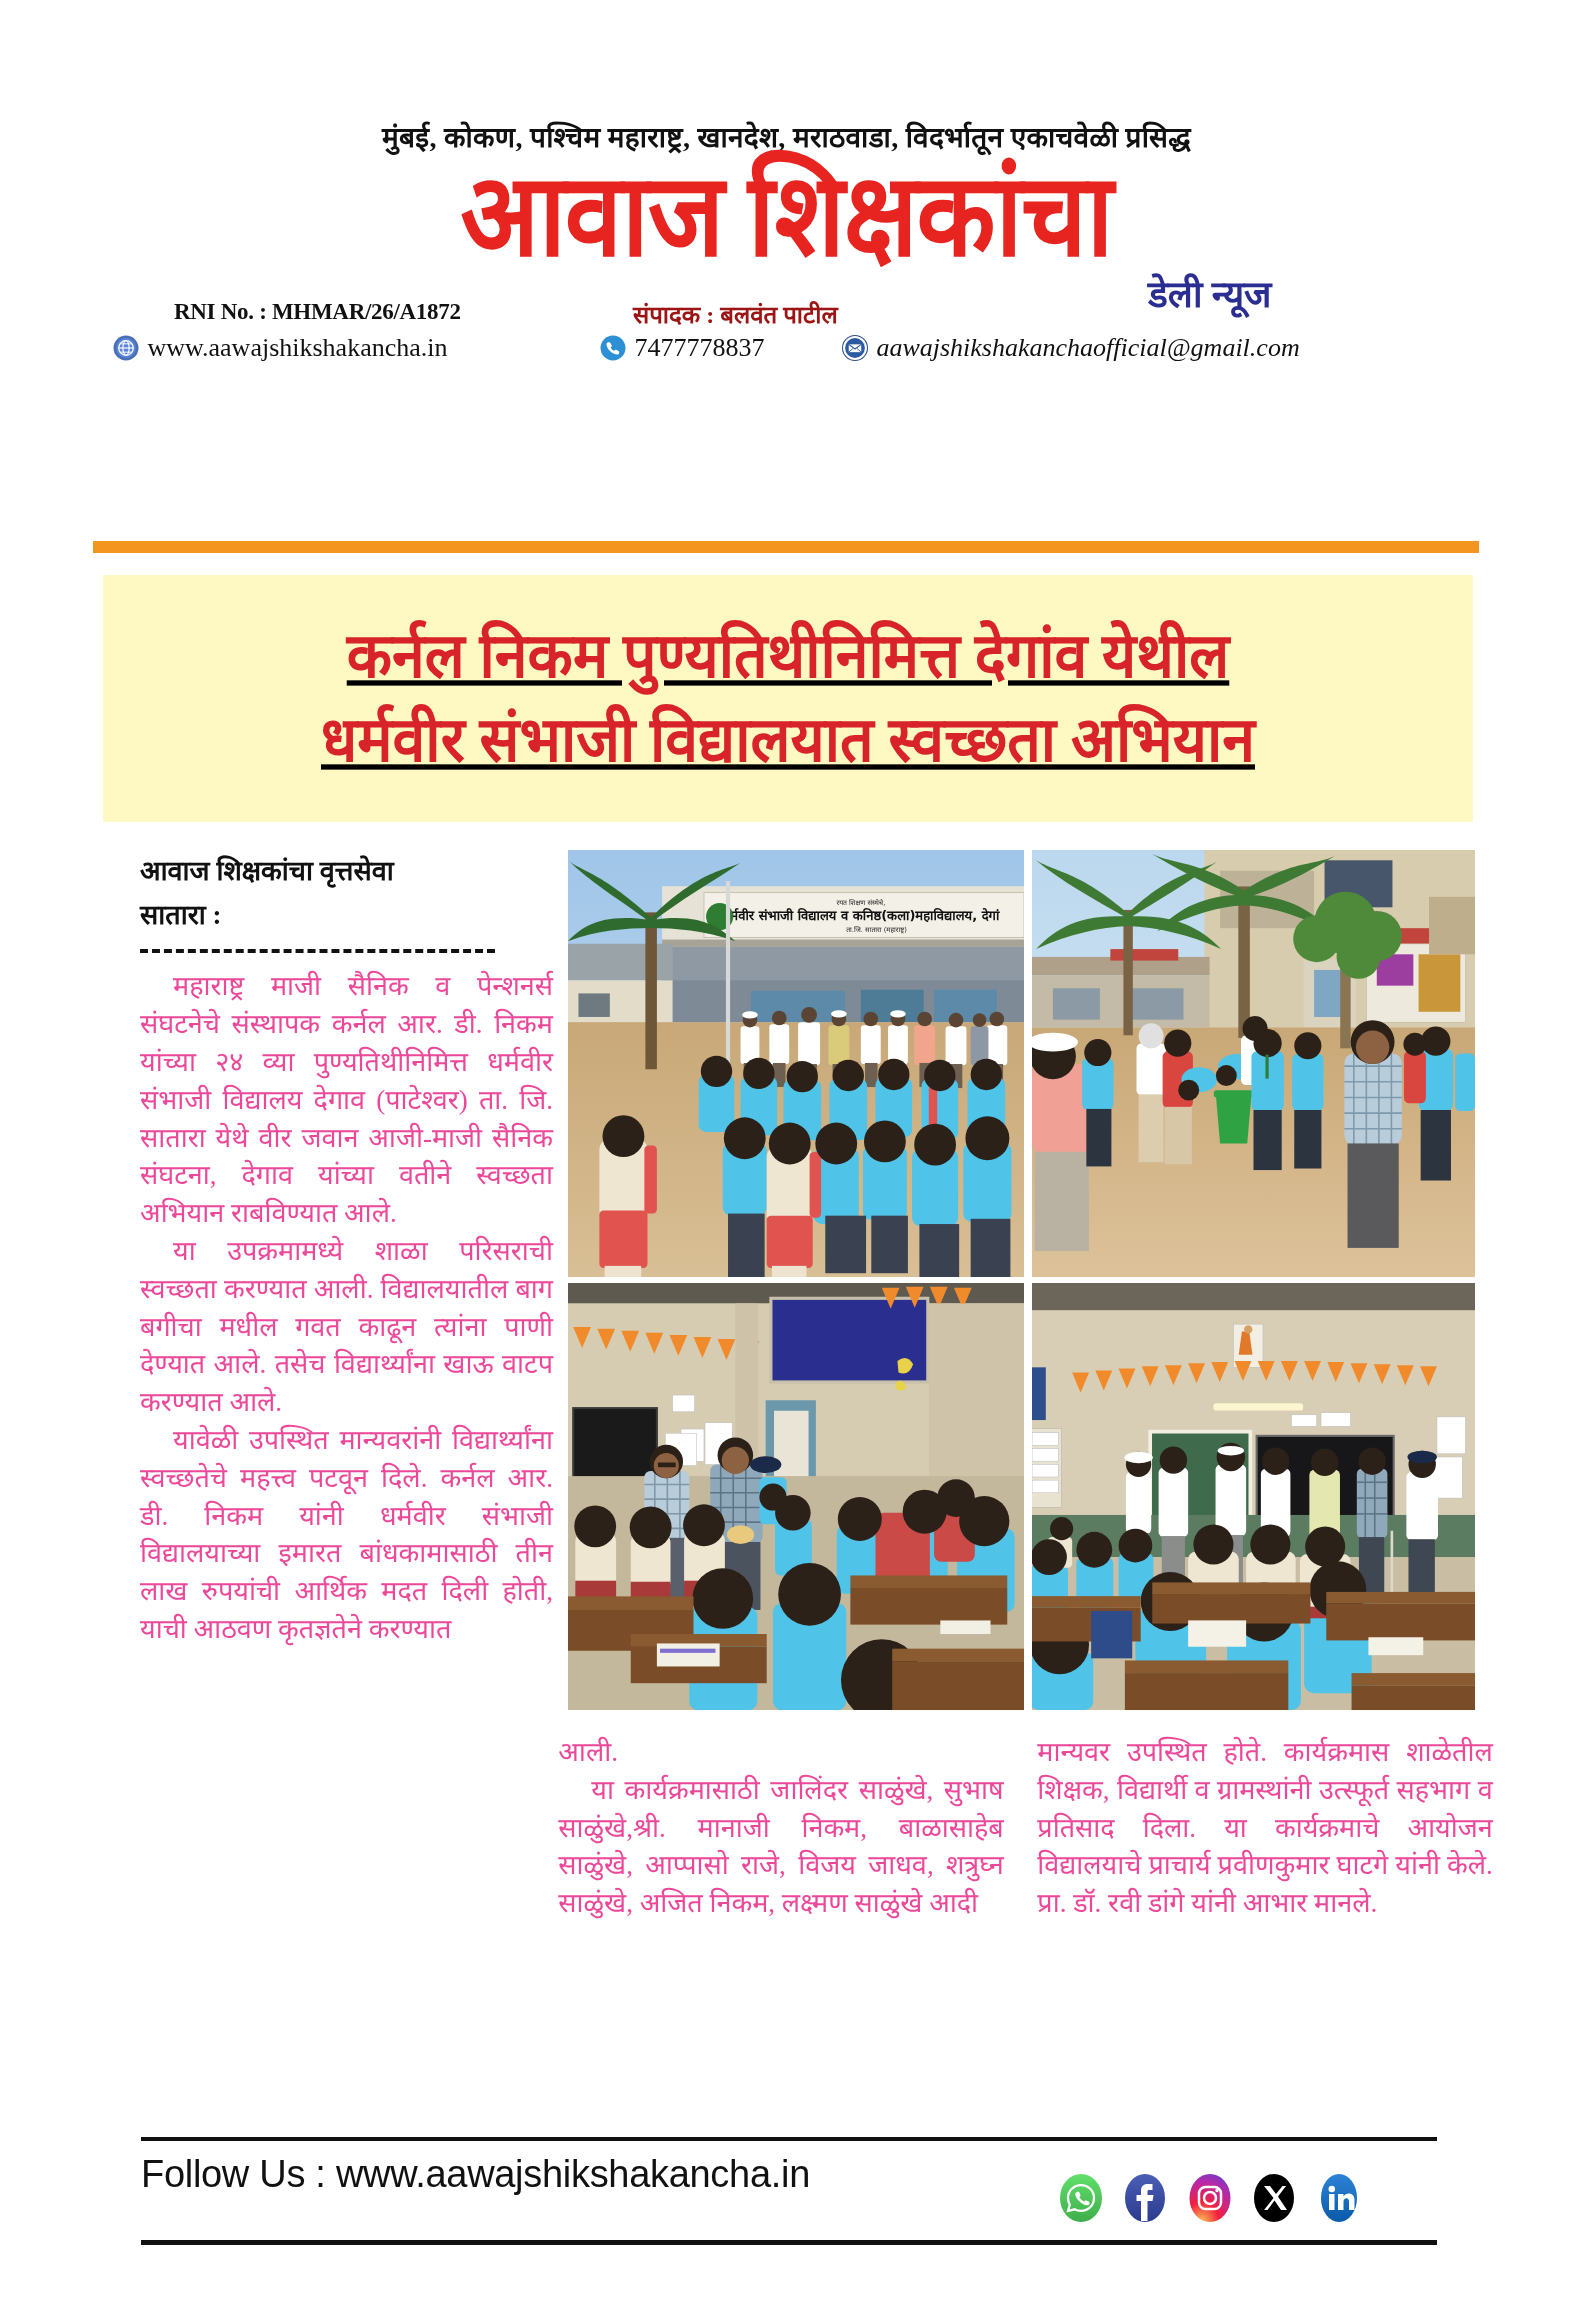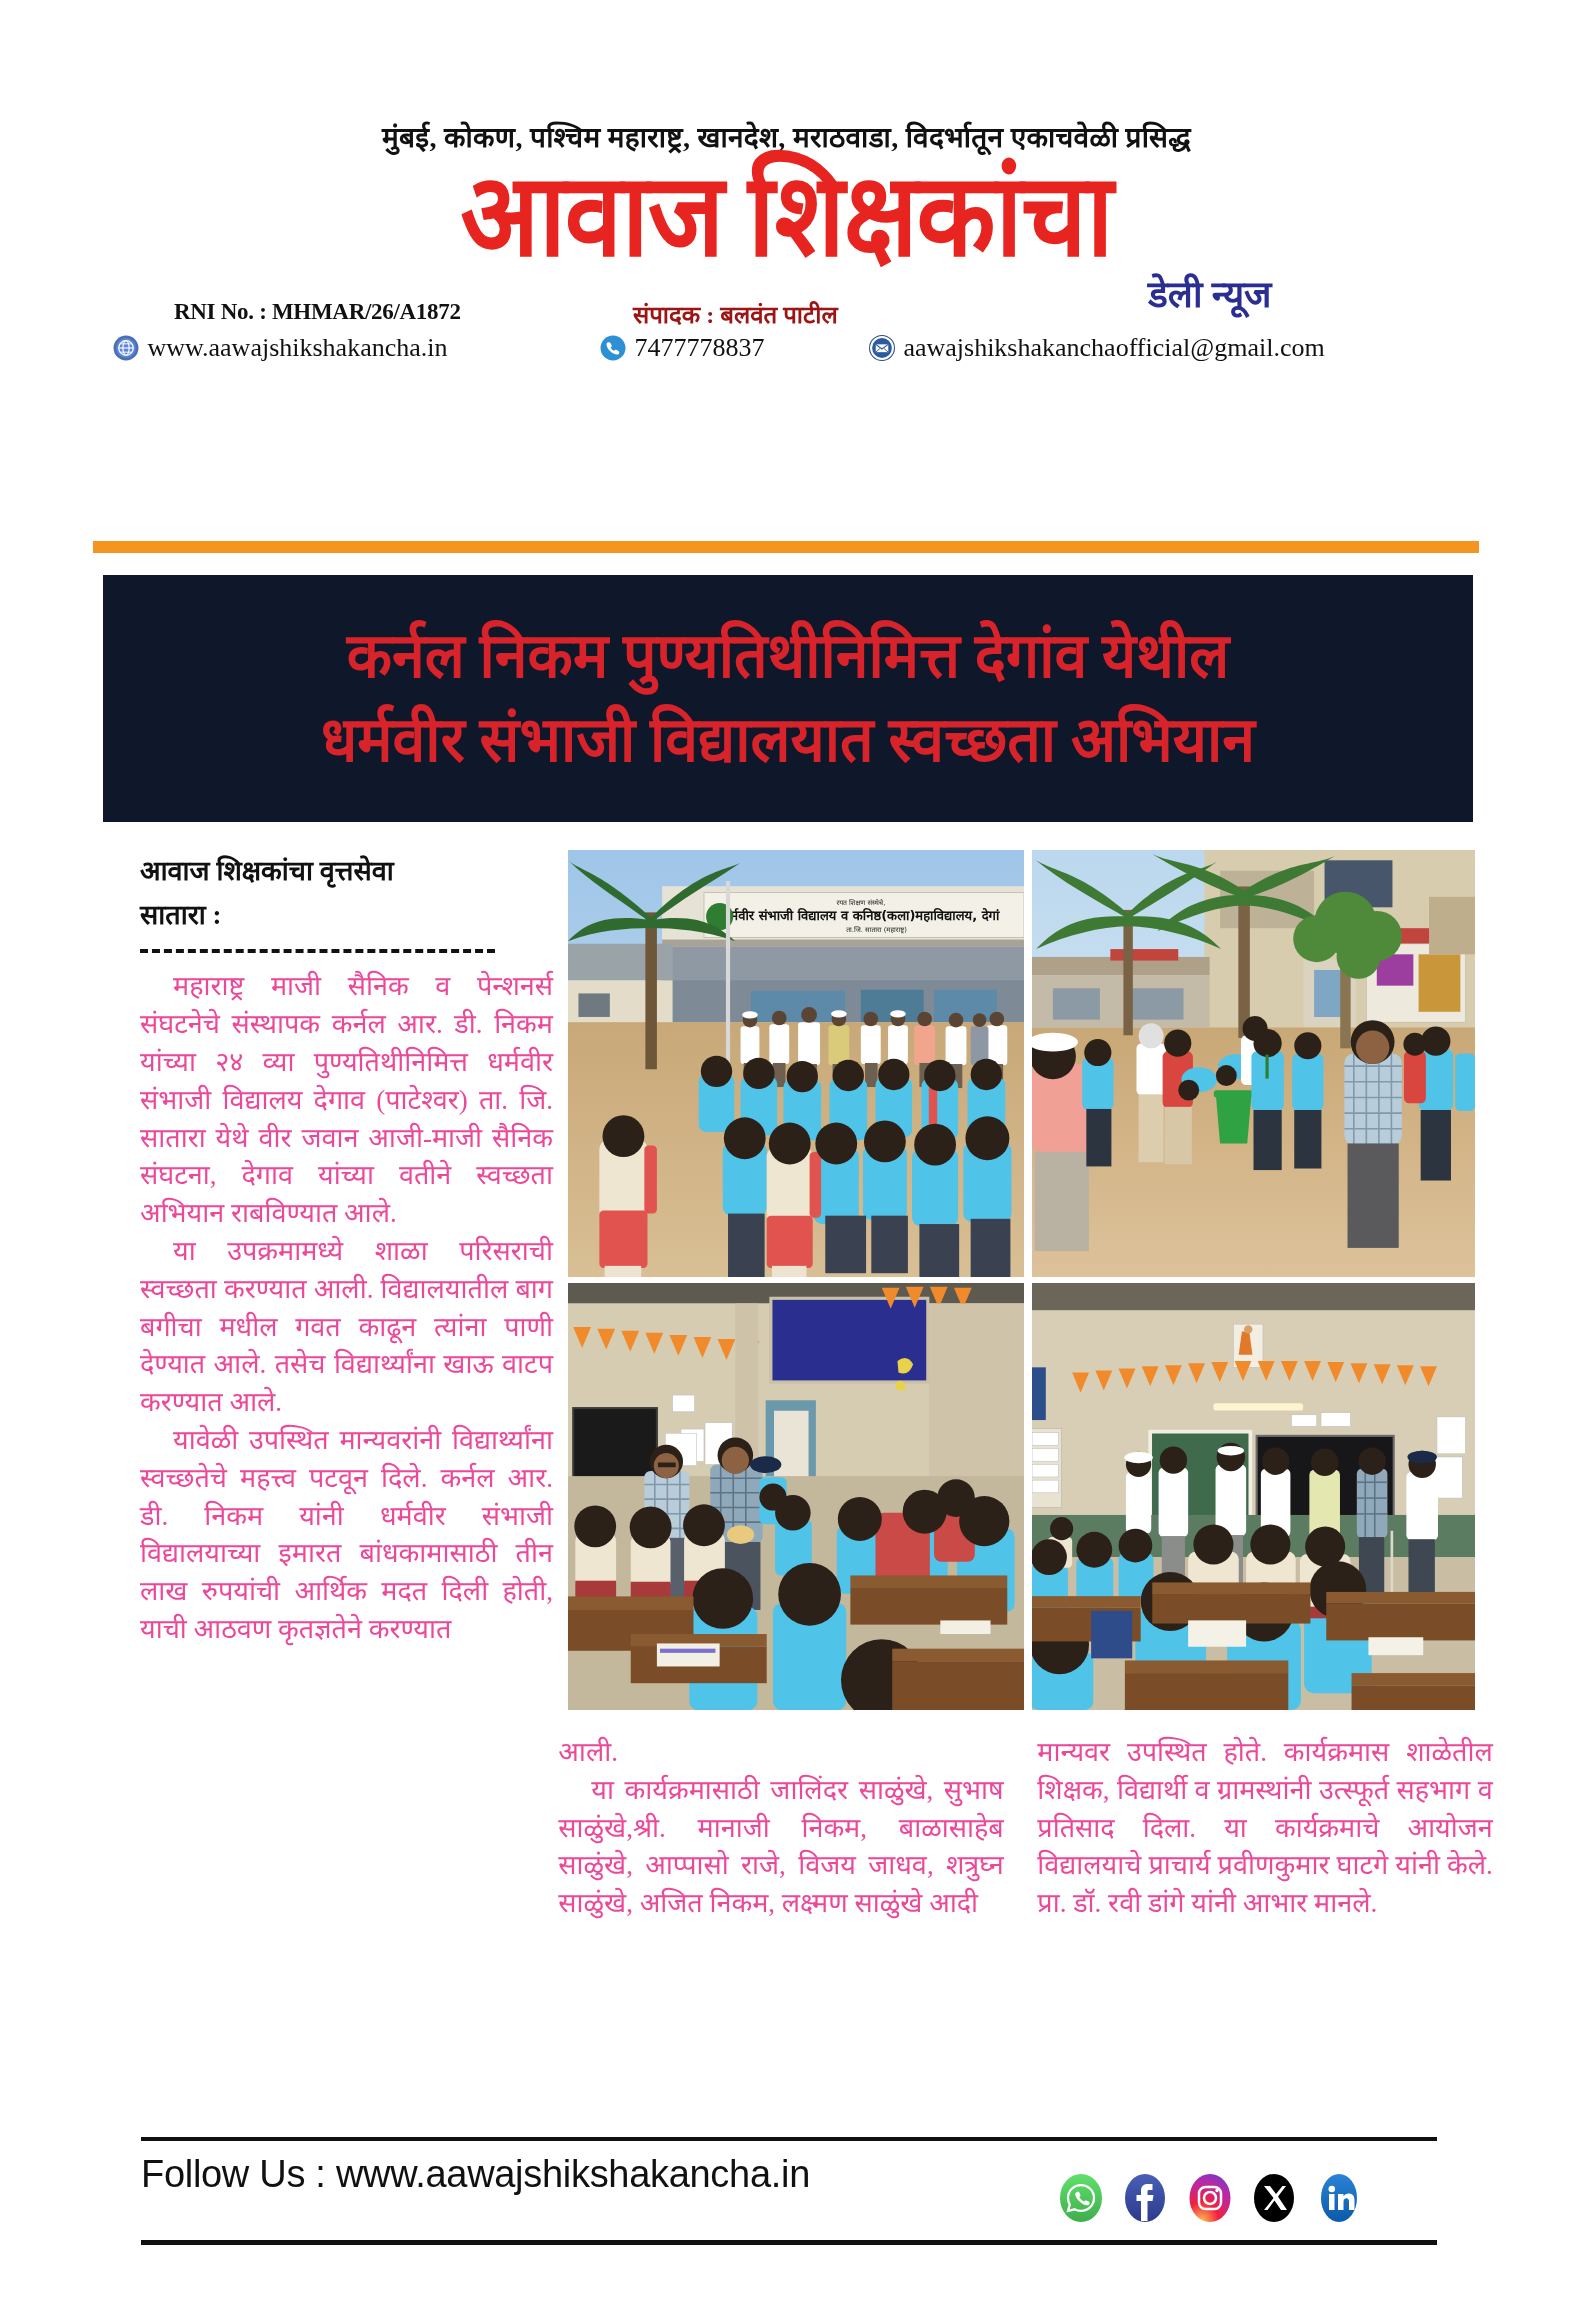--- a/index.html
+++ b/index.html
@@ -70,40 +70,41 @@
   }
   .contact-item{
     position:absolute;
     display:flex;align-items:center;gap:8.4px;
     font-family:"Liberation Serif", serif;
     font-weight:400;font-size:26px;color:#111;
     white-space:nowrap;
   }
   .c-web{left:102px;top:0;}
   .c-phone{left:589px;top:0;}
-  .c-mail{left:858px;top:0;}
+  .c-mail{left:831px;top:0;font-style:italic;}
 
   .ic{width:26px;height:26px;flex:0 0 26px;display:block;}
 
   
   .orange-rule{
     position:absolute;left:93px;top:541px;
     width:1386px;height:11.5px;
     background:#F49520;
   }
 
   
   .headline{
     position:absolute;left:103px;top:575px;
     width:1370px;height:247px;
-    background:#0f172a;
+    background:#fef9c3;
     display:flex;flex-direction:column;
     align-items:center;justify-content:center;
     box-sizing:border-box;
     padding:0 10.5px;
+    text-decoration:underline;
   }
   .headline-line{
     font-family:"Liberation Serif", serif;
     font-weight:700;
     font-size:59px;
     color:#D8232A;
     line-height:1.42;
     text-align:center;
     white-space:nowrap;
     transform:scaleY(1.06);

